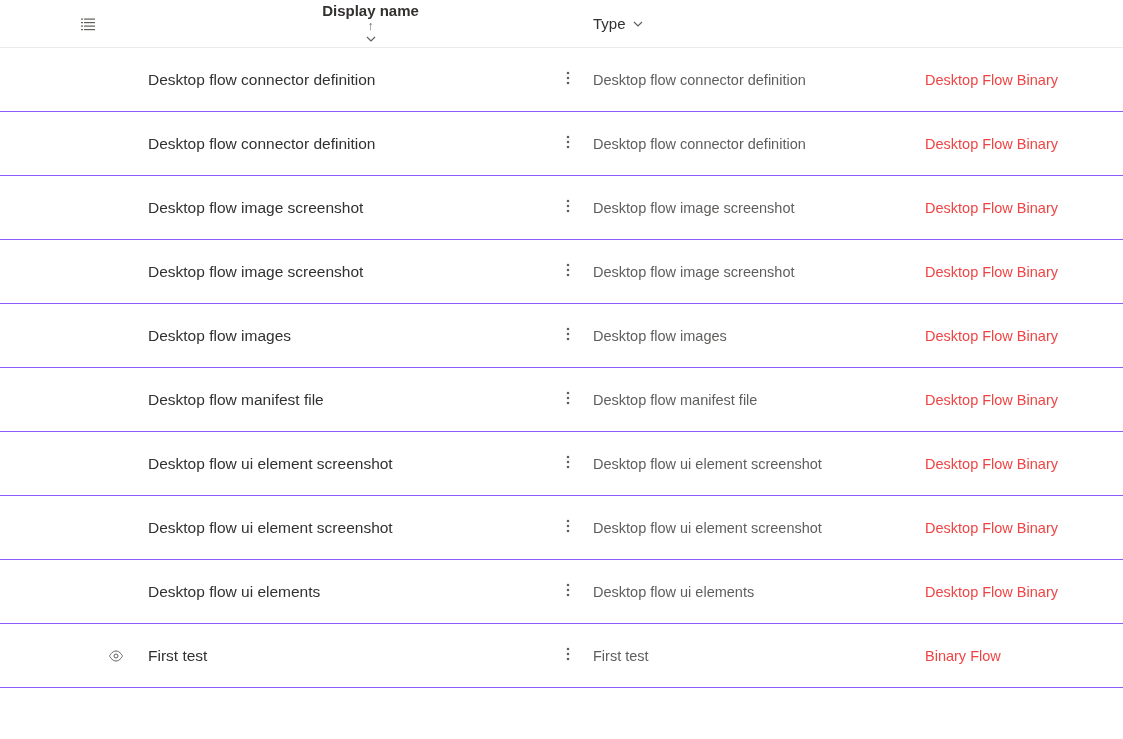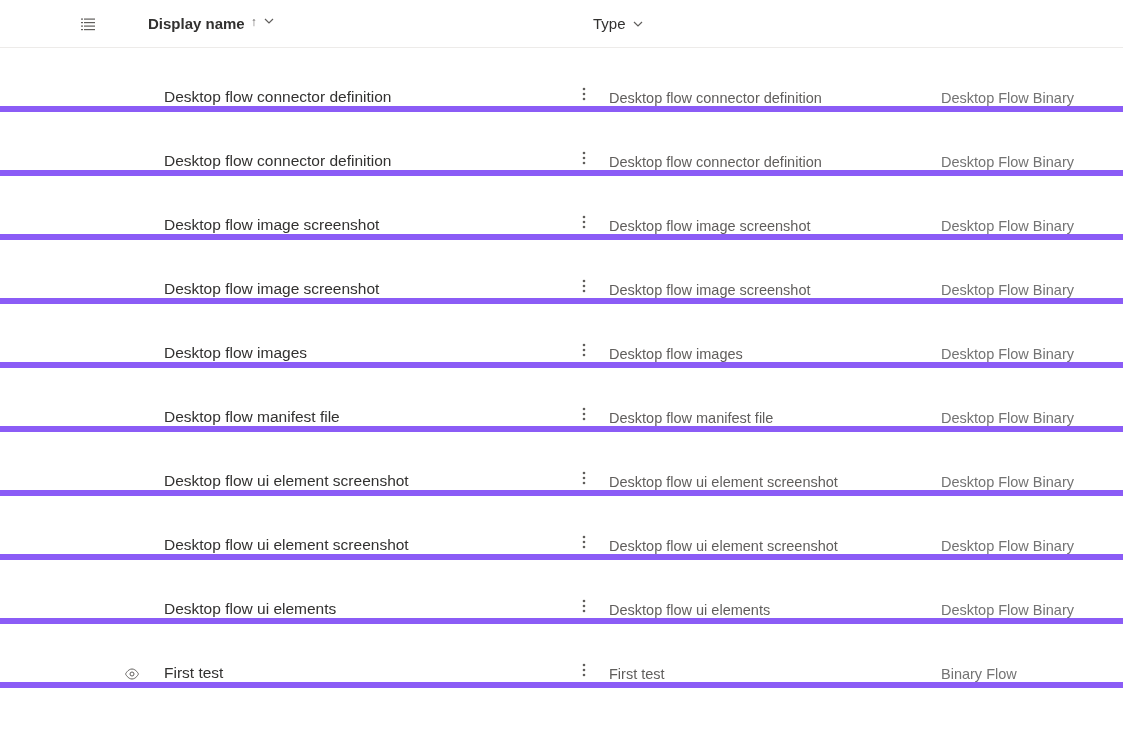--- a/index.html
+++ b/index.html
@@ -18,61 +18,60 @@
     }
     .header-icon-col {
       width: 148px;
       padding-left: 80px;
       display: flex;
       align-items: center;
     }
     .col-display-name {
       width: 445px;
       display: flex;
-      align-items: flex-start;
+      align-items: center;
+      font-weight: 600;
+      font-size: 15px;
+      color: #323130;
+      cursor: pointer;
+      flex-direction: column;
+    }
+    .col-name {
+      width: 332px;
+      display: flex;
+      align-items: center;
       gap: 6px;
       font-weight: 600;
       font-size: 15px;
       color: #323130;
       cursor: pointer;
     }
-    .col-name {
-      width: 332px;
-      display: flex;
-      align-items: center;
-      gap: 6px;
-      font-weight: 600;
-      font-size: 15px;
-      color: #323130;
-      cursor: pointer;
-    }
     .col-type {
       flex: 1;
       display: flex;
       align-items: center;
       gap: 6px;
       font-weight: 400;
       font-size: 15px;
       color: #323130;
       cursor: pointer;
     }
     .sort-arrow {
       font-size: 12px;
       color: #605e5c;
     }
     .chevron {
       color: #605e5c;
       display: inline-flex;
     }
     .table-row {
       display: flex;
-      align-items: flex-end;
+      align-items: center;
       height: 64px;
-      border-bottom: 6px solid #8b5cf6;
-      padding-left: 16px;
+      border-bottom: 1px solid #8b5cf6;
     }
     .row-icon-col {
       width: 148px;
       padding-left: 108px;
       display: flex;
       align-items: center;
     }
     .cell-display-name {
       width: 395px;
       font-size: 15.5px;
@@ -87,21 +86,21 @@
       cursor: pointer;
     }
     .cell-name {
       width: 332px;
       font-size: 14.5px;
       color: #605e5c;
     }
     .cell-type {
       flex: 1;
       font-size: 14.5px;
-      color: #737373;
+      color: #ef4444;
     }
     .list-icon svg { display: block; }
     .eye-icon svg { display: block; }
     .vellipsis { color: #605e5c; }
   </style>
 </head>
 <body>
 
 <div class="table-header">
   <div class="header-icon-col">

